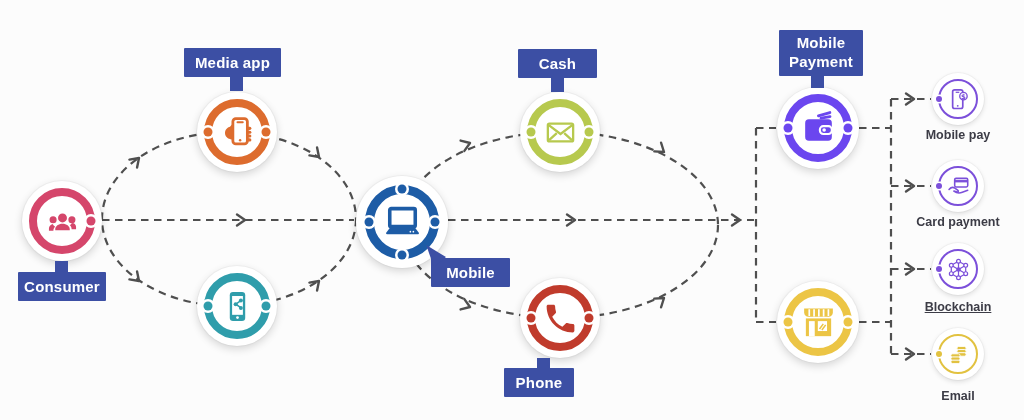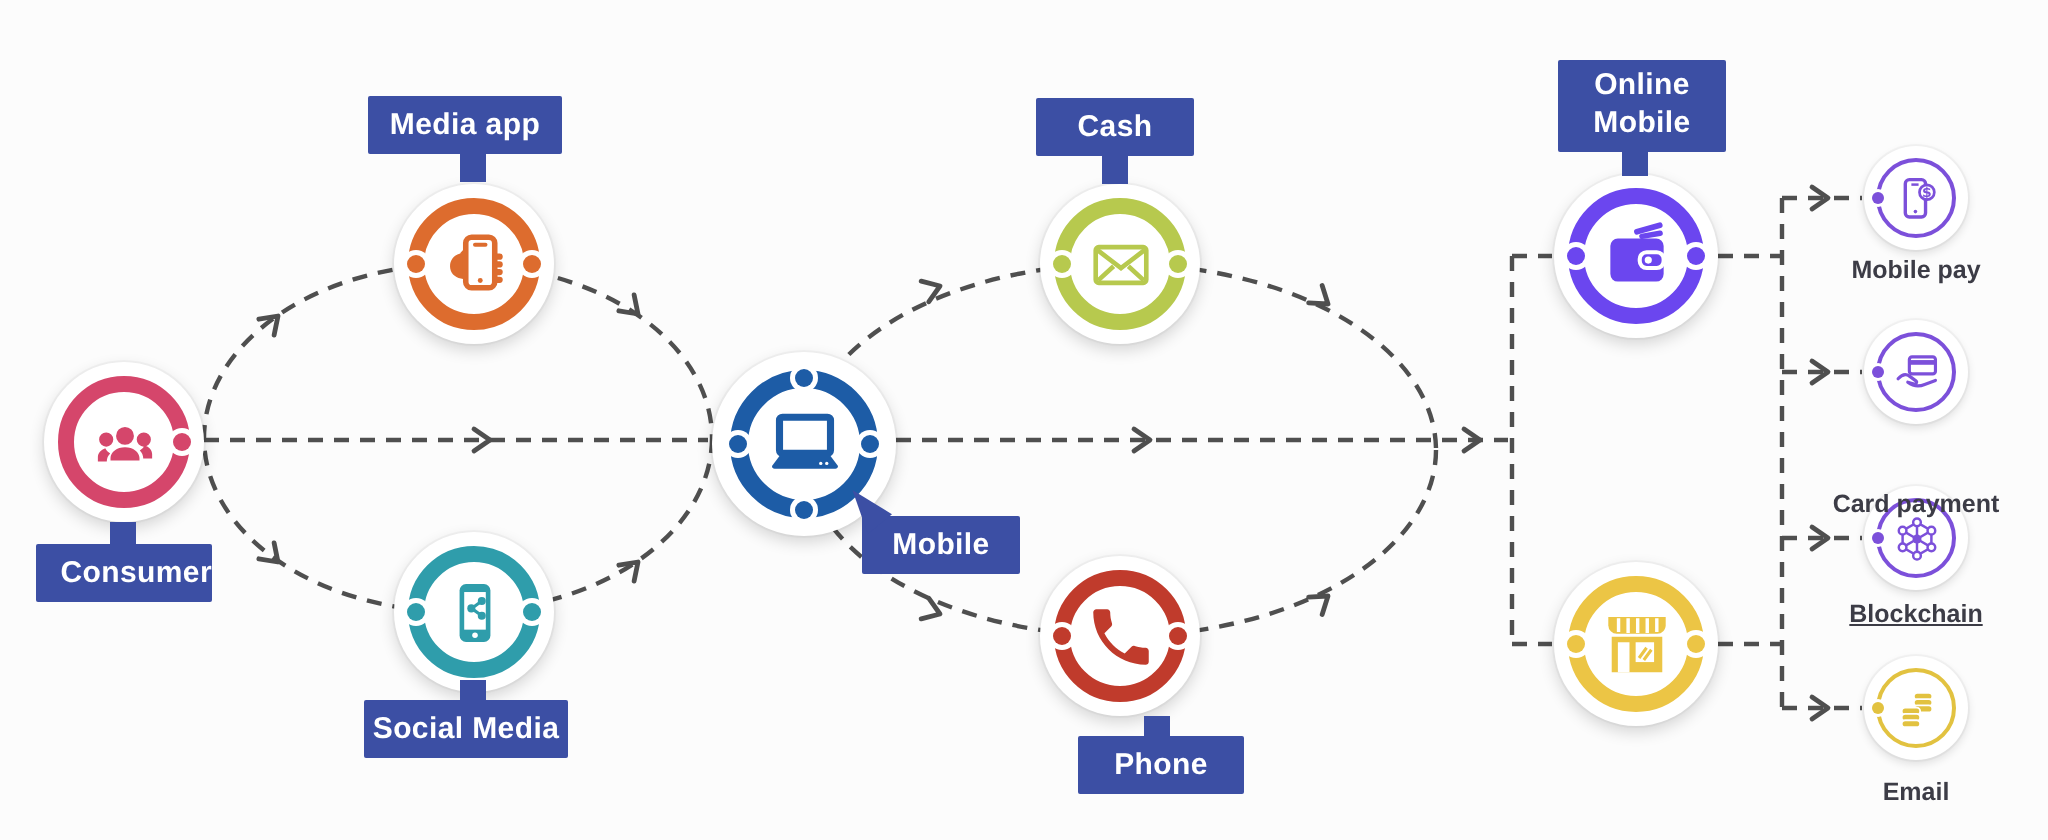--- a/index.html
+++ b/index.html
@@ -264,54 +264,50 @@
             <rect x="10.6" y="7.6" width="8.2" height="3.1" rx="1.55"></rect>
             <rect x="10.6" y="10.4" width="8.2" height="3.1" rx="1.55"></rect>
             <rect x="5.2" y="11.4" width="8.2" height="3.1" rx="1.55"></rect>
             <rect x="5.2" y="14.2" width="8.2" height="3.1" rx="1.55"></rect>
             <rect x="5.2" y="17" width="8.2" height="3.1" rx="1.55"></rect>
           </g>
         </svg>
     </div>
   </div>
 
-  <div class="label" style="left:18px;top:272px;width:88px;justify-content:flex-end;">
+  <div class="label" style="left:18px;top:272px;width:88px;">
     <span>Consumer</span>
     <i class="tab" style="left:37px;top:-11px;height:11px;"></i>
   </div>
 
   <div class="label" style="left:184px;top:48px;width:97px;">
     <span>Media app</span>
     <i class="tab" style="left:46px;top:29px;height:14px;"></i>
   </div>
 
-  <div class="label" style="left:182px;top:350px;width:102px;">
-    <span>Social Media</span>
-    <i class="tab" style="left:48px;top:-10px;height:10px;"></i>
-  </div>
 
   <div class="label" style="left:431px;top:258px;width:79px;">
     <span>Mobile</span>
     <i class="wtab"></i>
   </div>
 
   <div class="label" style="left:518px;top:49px;width:79px;">
     <span>Cash</span>
     <i class="tab" style="left:33px;top:29px;height:14px;"></i>
   </div>
 
-  <div class="label" style="left:539px;top:368px;width:83px;">
+  <div class="label" style="left:504px;top:368px;width:70px;">
     <span>Phone</span>
     <i class="tab" style="left:33px;top:-10px;height:10px;"></i>
   </div>
 
   <div class="label two-line" style="left:779px;top:30px;width:84px;">
-    <span>Online Mobile</span>
+    <span>Mobile Payment</span>
     <i class="tab" style="left:32px;top:46px;height:12px;"></i>
   </div>
 
 
   <div class="mlabel" style="left:903px;top:128px;">Mobile pay</div>
-  <div class="mlabel" style="left:903px;top:215px;margin-top:30px;">Card payment</div>
+  <div class="mlabel" style="left:903px;top:215px;">Card payment</div>
   <div class="mlabel" style="left:903px;top:300px;text-decoration:underline;">Blockchain</div>
   <div class="mlabel" style="left:903px;top:389px;">Email</div>
 
 </div>
 
 </body></html>

